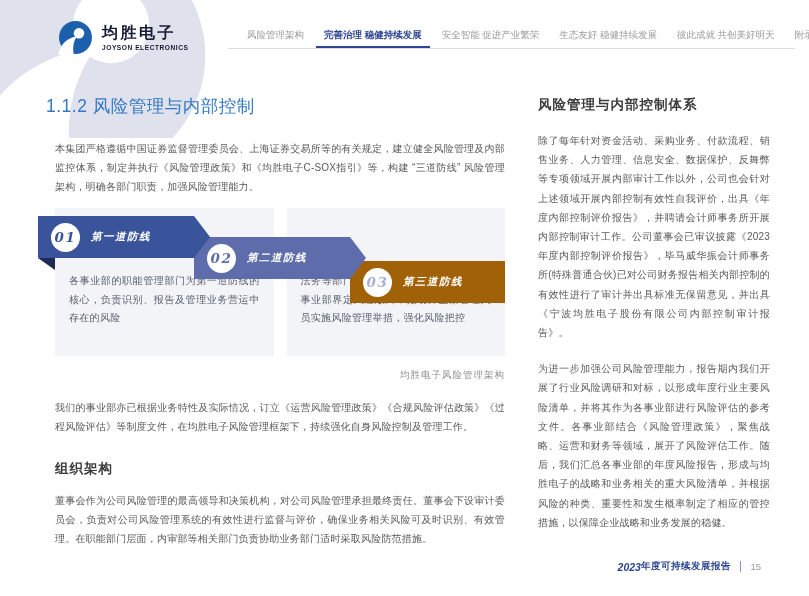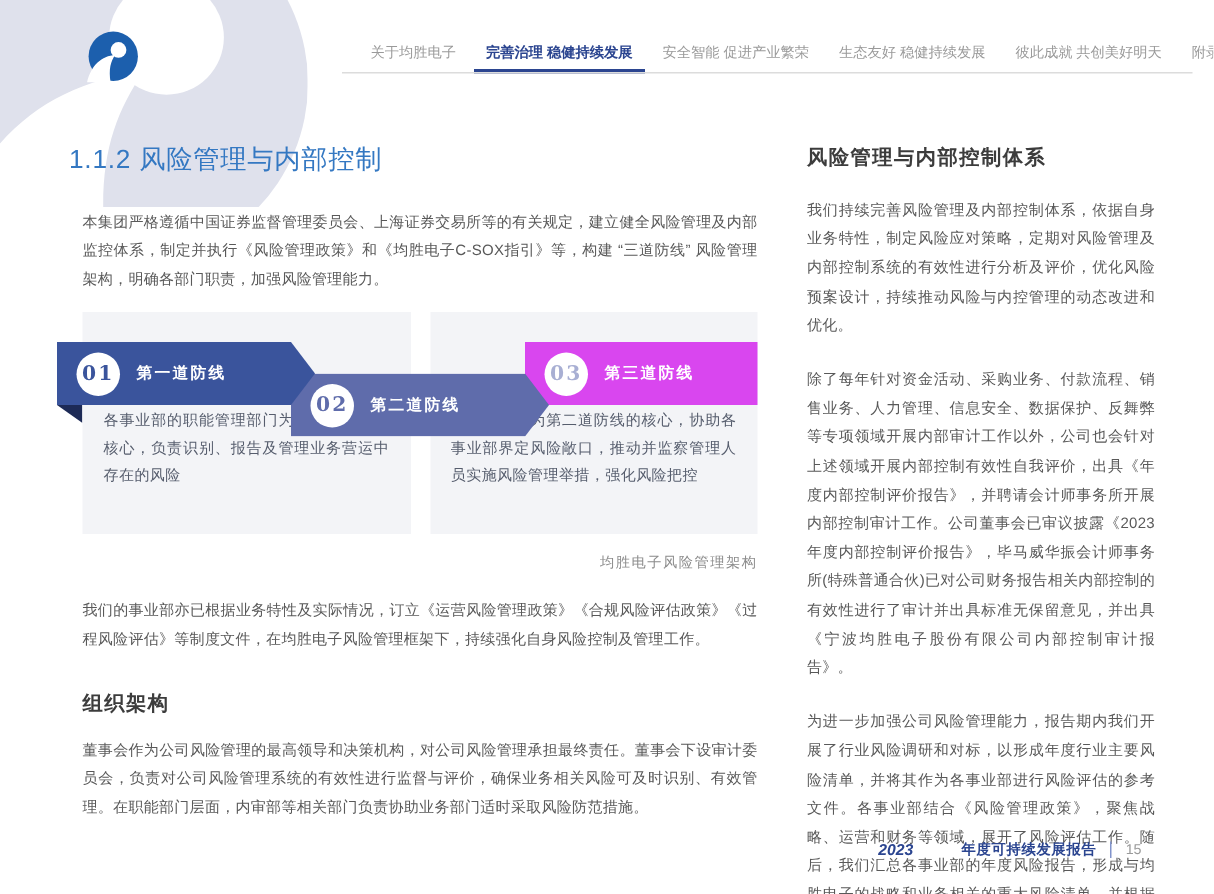--- a/index.html
+++ b/index.html
@@ -28,21 +28,21 @@
   p.body{margin:0;font-size:10px;line-height:19px;color:#595959;text-align:justify;letter-spacing:0.2px;}
 
   h1.title{margin:0 0 0 -9px;font-size:17.5px;font-weight:500;color:#3478c2;letter-spacing:0.5px;}
   .col-left p.intro{margin-top:21px;}
 
   
   .diagram{position:relative;margin-top:12px;}
   .cards{display:flex;gap:13px;height:148px;}
   .card{flex:1;background:#f3f4f7;box-sizing:border-box;padding:64px 14px 0;
         font-size:10px;line-height:18.5px;color:#565d6d;letter-spacing:0.3px;text-align:justify;}
-  .banners{position:absolute;left:-17px;top:20px;width:467px;height:42px;}
+  .banners{position:absolute;left:-17px;top:8px;width:467px;height:42px;font-style:italic;}
   .banner{position:absolute;top:0;height:42px;display:flex;align-items:center;gap:11px;
           padding-left:13px;box-sizing:border-box;color:#fff;}
   .banner.tip{clip-path:polygon(0 0,calc(100% - 16px) 0,100% 50%,calc(100% - 16px) 100%,0 100%);}
   .b1{left:0;width:172px;z-index:3;}
   .b2{left:156px;width:172px;z-index:2;margin-top:21px;}
   .b3{left:312px;width:155px;z-index:1;}
   .num-circle{width:29px;height:29px;border-radius:50%;background:#fff;flex:0 0 auto;
               display:flex;align-items:center;justify-content:center;
               font-family:"DejaVu Serif","Liberation Serif",serif;font-size:13.5px;font-weight:600;letter-spacing:1.5px;}
   .bl-title{font-size:10.5px;font-weight:600;letter-spacing:1.5px;}
@@ -54,21 +54,21 @@
   h2.sub{margin:24px 0 0;font-size:13.5px;font-weight:bold;color:#3c3c3c;letter-spacing:1px;}
   .col-left p.org{margin-top:13px;}
 
   
   .col-right h2.sub{margin:0;}
   .col-right p.body{margin-top:17px;line-height:19.2px;}
 
   
   .footer{position:absolute;right:48px;bottom:23px;display:flex;align-items:center;font-size:9.5px;}
   .footer .year{font-weight:bold;font-style:italic;color:#2b4590;font-size:10.5px;}
-  .footer .rep-title{color:#2b4590;font-weight:600;letter-spacing:0.5px;margin-left:32px;}
+  .footer .rep-title{color:#2b4590;font-weight:600;letter-spacing:0.5px;}
   .footer .divider{width:1.5px;height:11px;background:#8294cc;margin:0 9px;}
   .footer .page-num{color:#9a9a9a;}
 </style>
 </head>
 <body>
 
 <div class="page">
 
   <div class="watermark">
     <svg width="255" height="255" viewBox="0 0 100 100">
@@ -77,25 +77,29 @@
       <path d="M 0,100 C 8,66 28,50 54,47 C 45,60 41,74 45,100 Z" fill="#ffffff"></path>
     </svg>
   </div>
 
   <div class="logo">
     <svg width="35" height="35" viewBox="0 0 100 100">
       <circle cx="50" cy="50" r="47" fill="#1c5fad"></circle>
       <circle cx="60" cy="38" r="15" fill="#ffffff"></circle>
       <path d="M 0,100 C 8,66 28,50 54,47 C 45,60 41,74 45,100 Z" fill="#ffffff"></path>
     </svg>
+    <div>
+      <div class="brand-cn">均胜电子</div>
+      <div class="brand-en">JOYSON ELECTRONICS</div>
+    </div>
   </div>
 
   <nav class="nav">
     <div class="nav-items">
-      <span class="nav-item">关于均胜电子</span>
+      <span class="nav-item">风险管理架构</span>
       <span class="nav-item active">完善治理 稳健持续发展</span>
       <span class="nav-item">安全智能 促进产业繁荣</span>
       <span class="nav-item">生态友好 稳健持续发展</span>
       <span class="nav-item">彼此成就 共创美好明天</span>
       <span class="nav-item">附录</span>
     </div>
     <div class="nav-rule"></div>
   </nav>
 
   <div class="col-left">
@@ -109,37 +113,36 @@
       </div>
       <div class="banners">
         <div class="banner tip b1" style="background-color: rgb(58, 84, 156);">
           <span class="num-circle" style="color: rgb(58, 84, 156);">01</span>
           <span class="bl-title">第一道防线</span>
         </div>
         <div class="banner tip b2" style="background-color: rgb(95, 108, 171);">
           <span class="num-circle" style="color: rgb(95, 108, 171);">02</span>
           <span class="bl-title">第二道防线</span>
         </div>
-        <div class="banner b3" style="background-color: #d946ef;">
+        <div class="banner b3" style="background-color: #a16207; margin-top: 45px;">
           <span class="num-circle" style="color: rgb(168, 175, 211);">03</span>
           <span class="bl-title">第三道防线</span>
         </div>
         <div class="fold"></div>
       </div>
       <div class="diagram-caption">均胜电子风险管理架构</div>
     </div>
 
     <p class="body para2">我们的事业部亦已根据业务特性及实际情况，订立《运营风险管理政策》《合规风险评估政策》《过程风险评估》等制度文件，在均胜电子风险管理框架下，持续强化自身风险控制及管理工作。</p>
     <h2 class="sub">组织架构</h2>
     <p class="body org">董事会作为公司风险管理的最高领导和决策机构，对公司风险管理承担最终责任。董事会下设审计委员会，负责对公司风险管理系统的有效性进行监督与评价，确保业务相关风险可及时识别、有效管理。在职能部门层面，内审部等相关部门负责协助业务部门适时采取风险防范措施。</p>
   </div>
 
   <div class="col-right">
     <h2 class="sub">风险管理与内部控制体系</h2>
-    <p class="body">我们持续完善风险管理及内部控制体系，依据自身业务特性，制定风险应对策略，定期对风险管理及内部控制系统的有效性进行分析及评价，优化风险预案设计，持续推动风险与内控管理的动态改进和优化。</p>
     <p class="body">除了每年针对资金活动、采购业务、付款流程、销售业务、人力管理、信息安全、数据保护、反舞弊等专项领域开展内部审计工作以外，公司也会针对上述领域开展内部控制有效性自我评价，出具《年度内部控制评价报告》，并聘请会计师事务所开展内部控制审计工作。公司董事会已审议披露《2023年度内部控制评价报告》，毕马威华振会计师事务所(特殊普通合伙)已对公司财务报告相关内部控制的有效性进行了审计并出具标准无保留意见，并出具《宁波均胜电子股份有限公司内部控制审计报告》。</p>
     <p class="body">为进一步加强公司风险管理能力，报告期内我们开展了行业风险调研和对标，以形成年度行业主要风险清单，并将其作为各事业部进行风险评估的参考文件。各事业部结合《风险管理政策》，聚焦战略、运营和财务等领域，展开了风险评估工作。随后，我们汇总各事业部的年度风险报告，形成与均胜电子的战略和业务相关的重大风险清单，并根据风险的种类、重要性和发生概率制定了相应的管控措施，以保障企业战略和业务发展的稳健。</p>
   </div>
 
   <div class="footer">
     <span class="year">2023</span>
     <span class="rep-title">年度可持续发展报告</span>
     <span class="divider"></span>
     <span class="page-num">15</span>
   </div>

